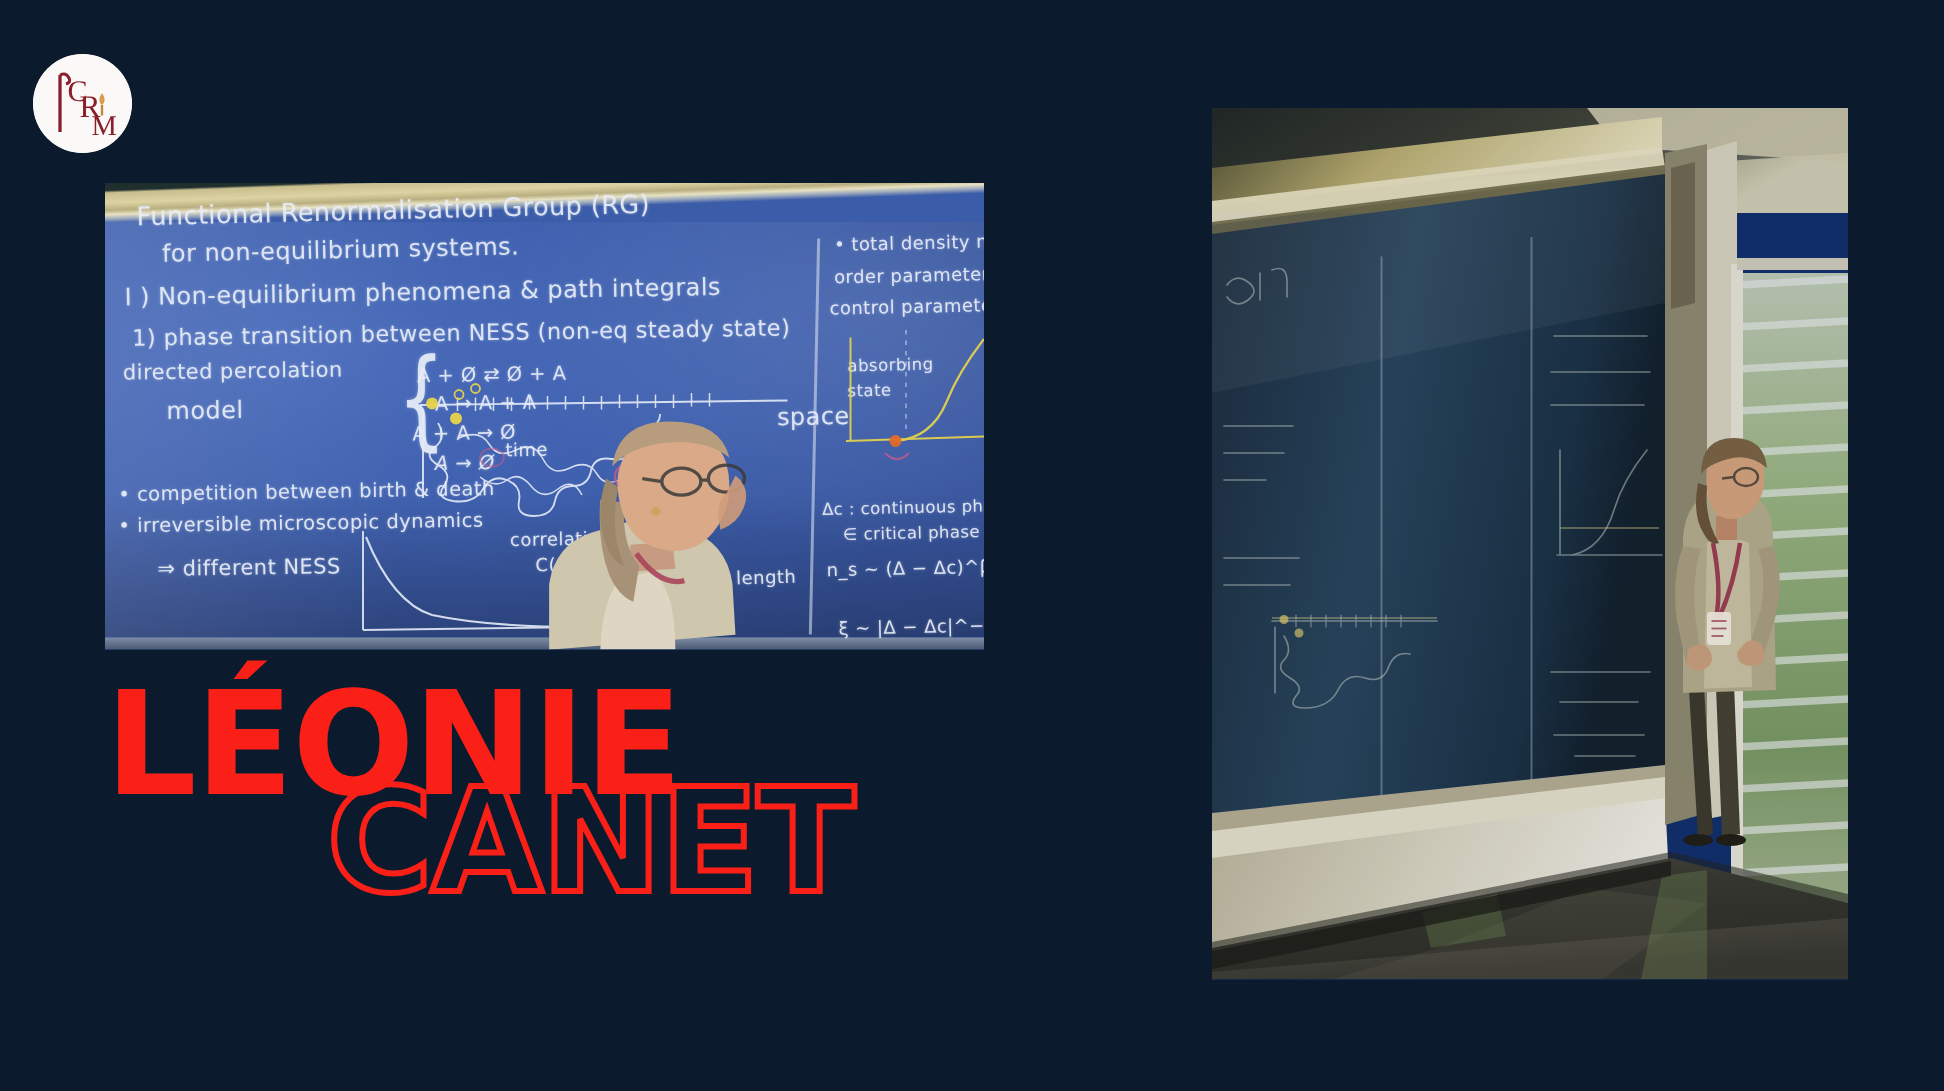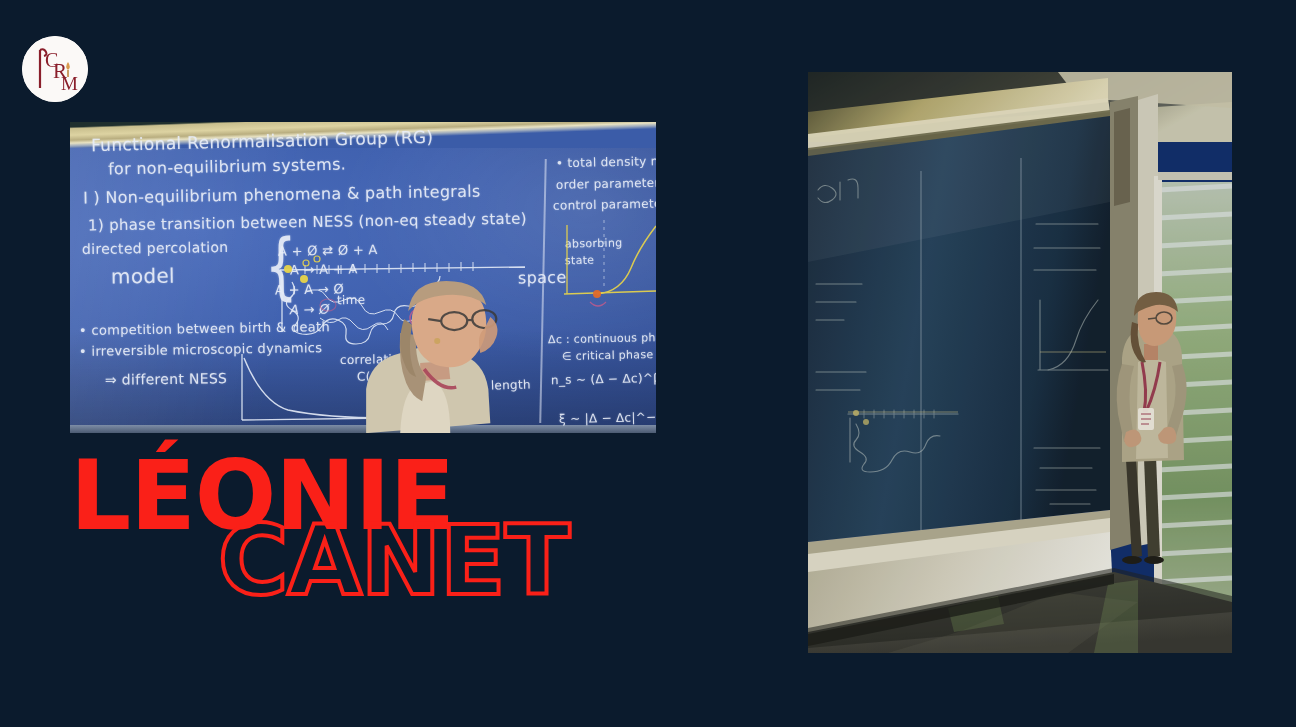--- a/index.html
+++ b/index.html
@@ -79,21 +79,21 @@
     letter-spacing: .3px;
     white-space: nowrap;
     text-shadow: 0 0 2px rgba(230,238,250,.45);
     opacity: .93;
   }
   .lp-t1 { left: 3.5%;  top: 3.0%;  font-size: 17px; transform: rotate(-1.4deg); }
   .lp-t2 { left: 6.5%;  top: 11.2%; font-size: 16px; transform: rotate(-1.2deg); }
   .lp-t3 { left: 2.2%;  top: 20.4%; font-size: 16px; transform: rotate(-1.0deg); }
   .lp-t4 { left: 3.0%;  top: 29.2%; font-size: 15px; transform: rotate(-0.9deg); }
   .lp-t5 { left: 2.0%;  top: 38.0%; font-size: 14px; transform: rotate(-0.8deg); }
-  .lp-t6 { left: 7.0%;  top: 45.5%; font-size: 20px; transform: rotate(-0.8deg); }
+  .lp-t6 { left: 7.0%;  top: 45.5%; font-size: 16px; transform: rotate(-0.8deg); }
   .lp-t7 { left: 1.6%;  top: 64.0%; font-size: 13px; transform: rotate(-0.9deg); }
   .lp-t8 { left: 1.6%;  top: 70.6%; font-size: 13px; transform: rotate(-0.9deg); }
   .lp-t9 { left: 6.0%;  top: 80.0%; font-size: 14px; transform: rotate(-0.8deg); }
 
   .lp-rx1 { left: 35.5%; top: 38.8%; font-size: 13px; transform: rotate(-1deg); }
   .lp-rx2 { left: 37.5%; top: 45.0%; font-size: 13px; transform: rotate(-1deg); }
   .lp-rx3 { left: 35.0%; top: 51.5%; font-size: 13px; transform: rotate(-1deg); }
   .lp-rx4 { left: 37.5%; top: 57.8%; font-size: 13px; transform: rotate(-1deg); font-style: italic; }
   .lp-brace{ left: 33.2%; top: 37.0%; font-size: 50px; transform: rotate(-1deg) scaleY(1.45); }
 

